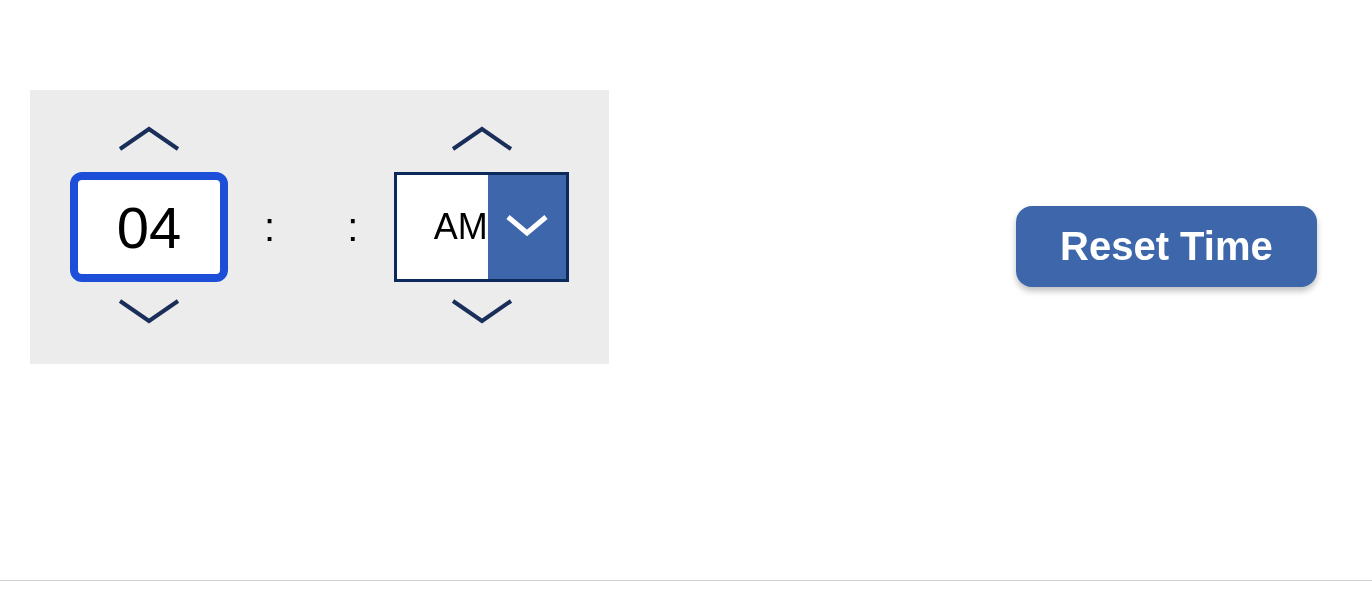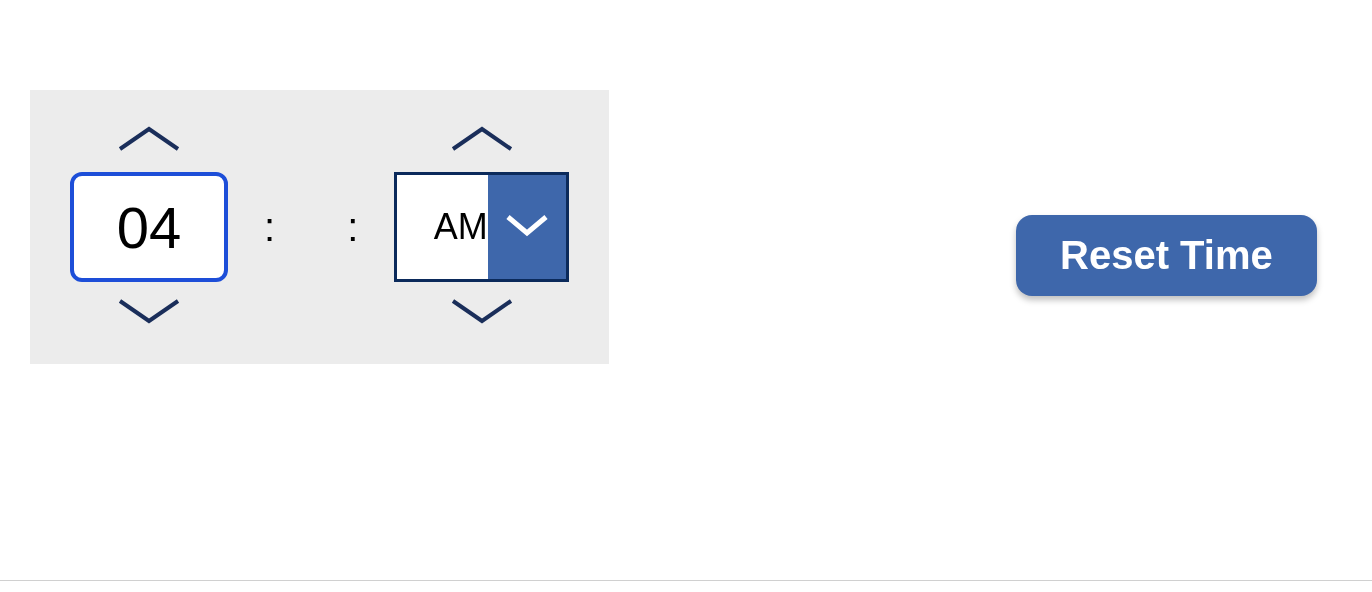--- a/index.html
+++ b/index.html
@@ -45,21 +45,21 @@
       width: 70px;
       height: 30px;
       stroke: #1a2e5a;
       stroke-width: 4;
       fill: none;
       stroke-linecap: butt;
       stroke-linejoin: miter;
     }
     .value-box {
       background: #ffffff;
-      border: 4px solid #1d4ed8;
+      border: 8px solid #1d4ed8;
       border-radius: 12px;
       width: 158px;
       height: 110px;
       display: flex;
       align-items: center;
       justify-content: center;
       font-size: 58px;
       color: #000;
       font-weight: 400;
     }
@@ -110,21 +110,21 @@
       color: #ffffff;
       font-size: 40px;
       font-weight: 700;
       border: none;
       border-radius: 16px;
       padding: 18px 44px;
       cursor: pointer;
       box-shadow: 0 4px 6px rgba(0,0,0,0.25);
       position: absolute;
       left: 1016px;
-      top: 215px;
+      top: 206px;
     }
     .divider {
       position: absolute;
       left: 0;
       top: 580px;
       width: 1372px;
       height: 1px;
       background: #d0d0d0;
     }
   </style>

